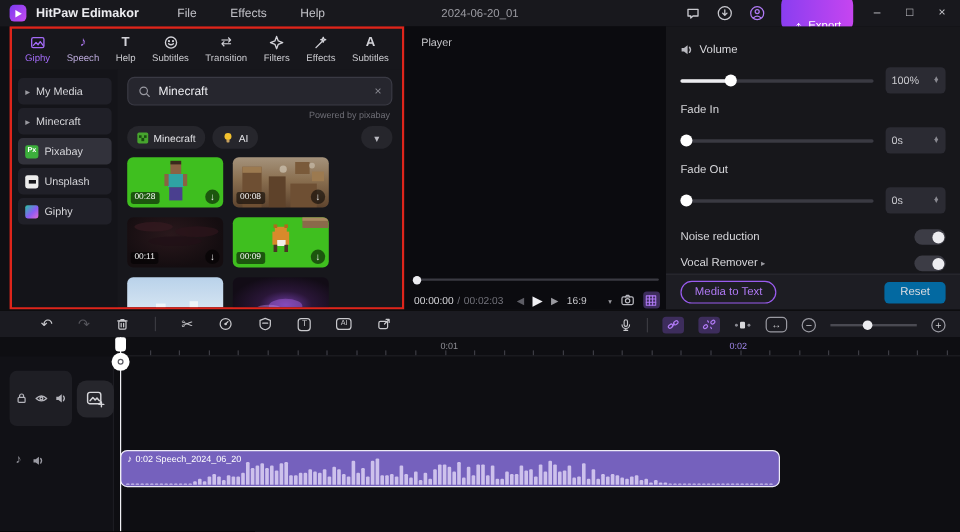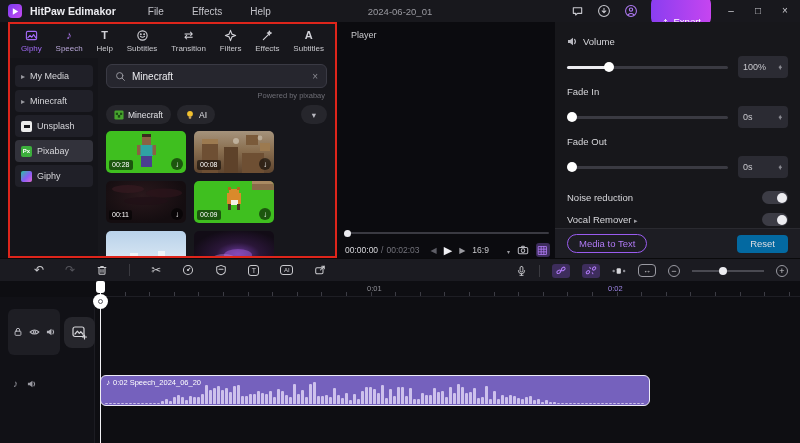--- a/index.html
+++ b/index.html
@@ -254,27 +254,27 @@
     <div id="panel-body">
       <div id="sources">
         <div class="src">
           <span class="arrow">▸</span>
           <span>My Media</span>
         </div>
         <div class="src">
           <span class="arrow">▸</span>
           <span>Minecraft</span>
         </div>
+        <div class="src active">
+          <span class="brandic px">Px</span>
+          <span>Pixabay</span>
+        </div>
         <div class="src">
           <span class="brandic us"></span>
           <span>Unsplash</span>
-        </div>
-        <div class="src active">
-          <span class="brandic px">Px</span>
-          <span>Pixabay</span>
         </div>
         <div class="src">
           <span class="brandic gp"></span>
           <span>Giphy</span>
         </div>
       </div>
 
       <div id="content">
         <div id="searchbox">
           <svg class="ic" width="11" height="11" viewBox="0 0 14 14" style="color:#9a9aa2">

